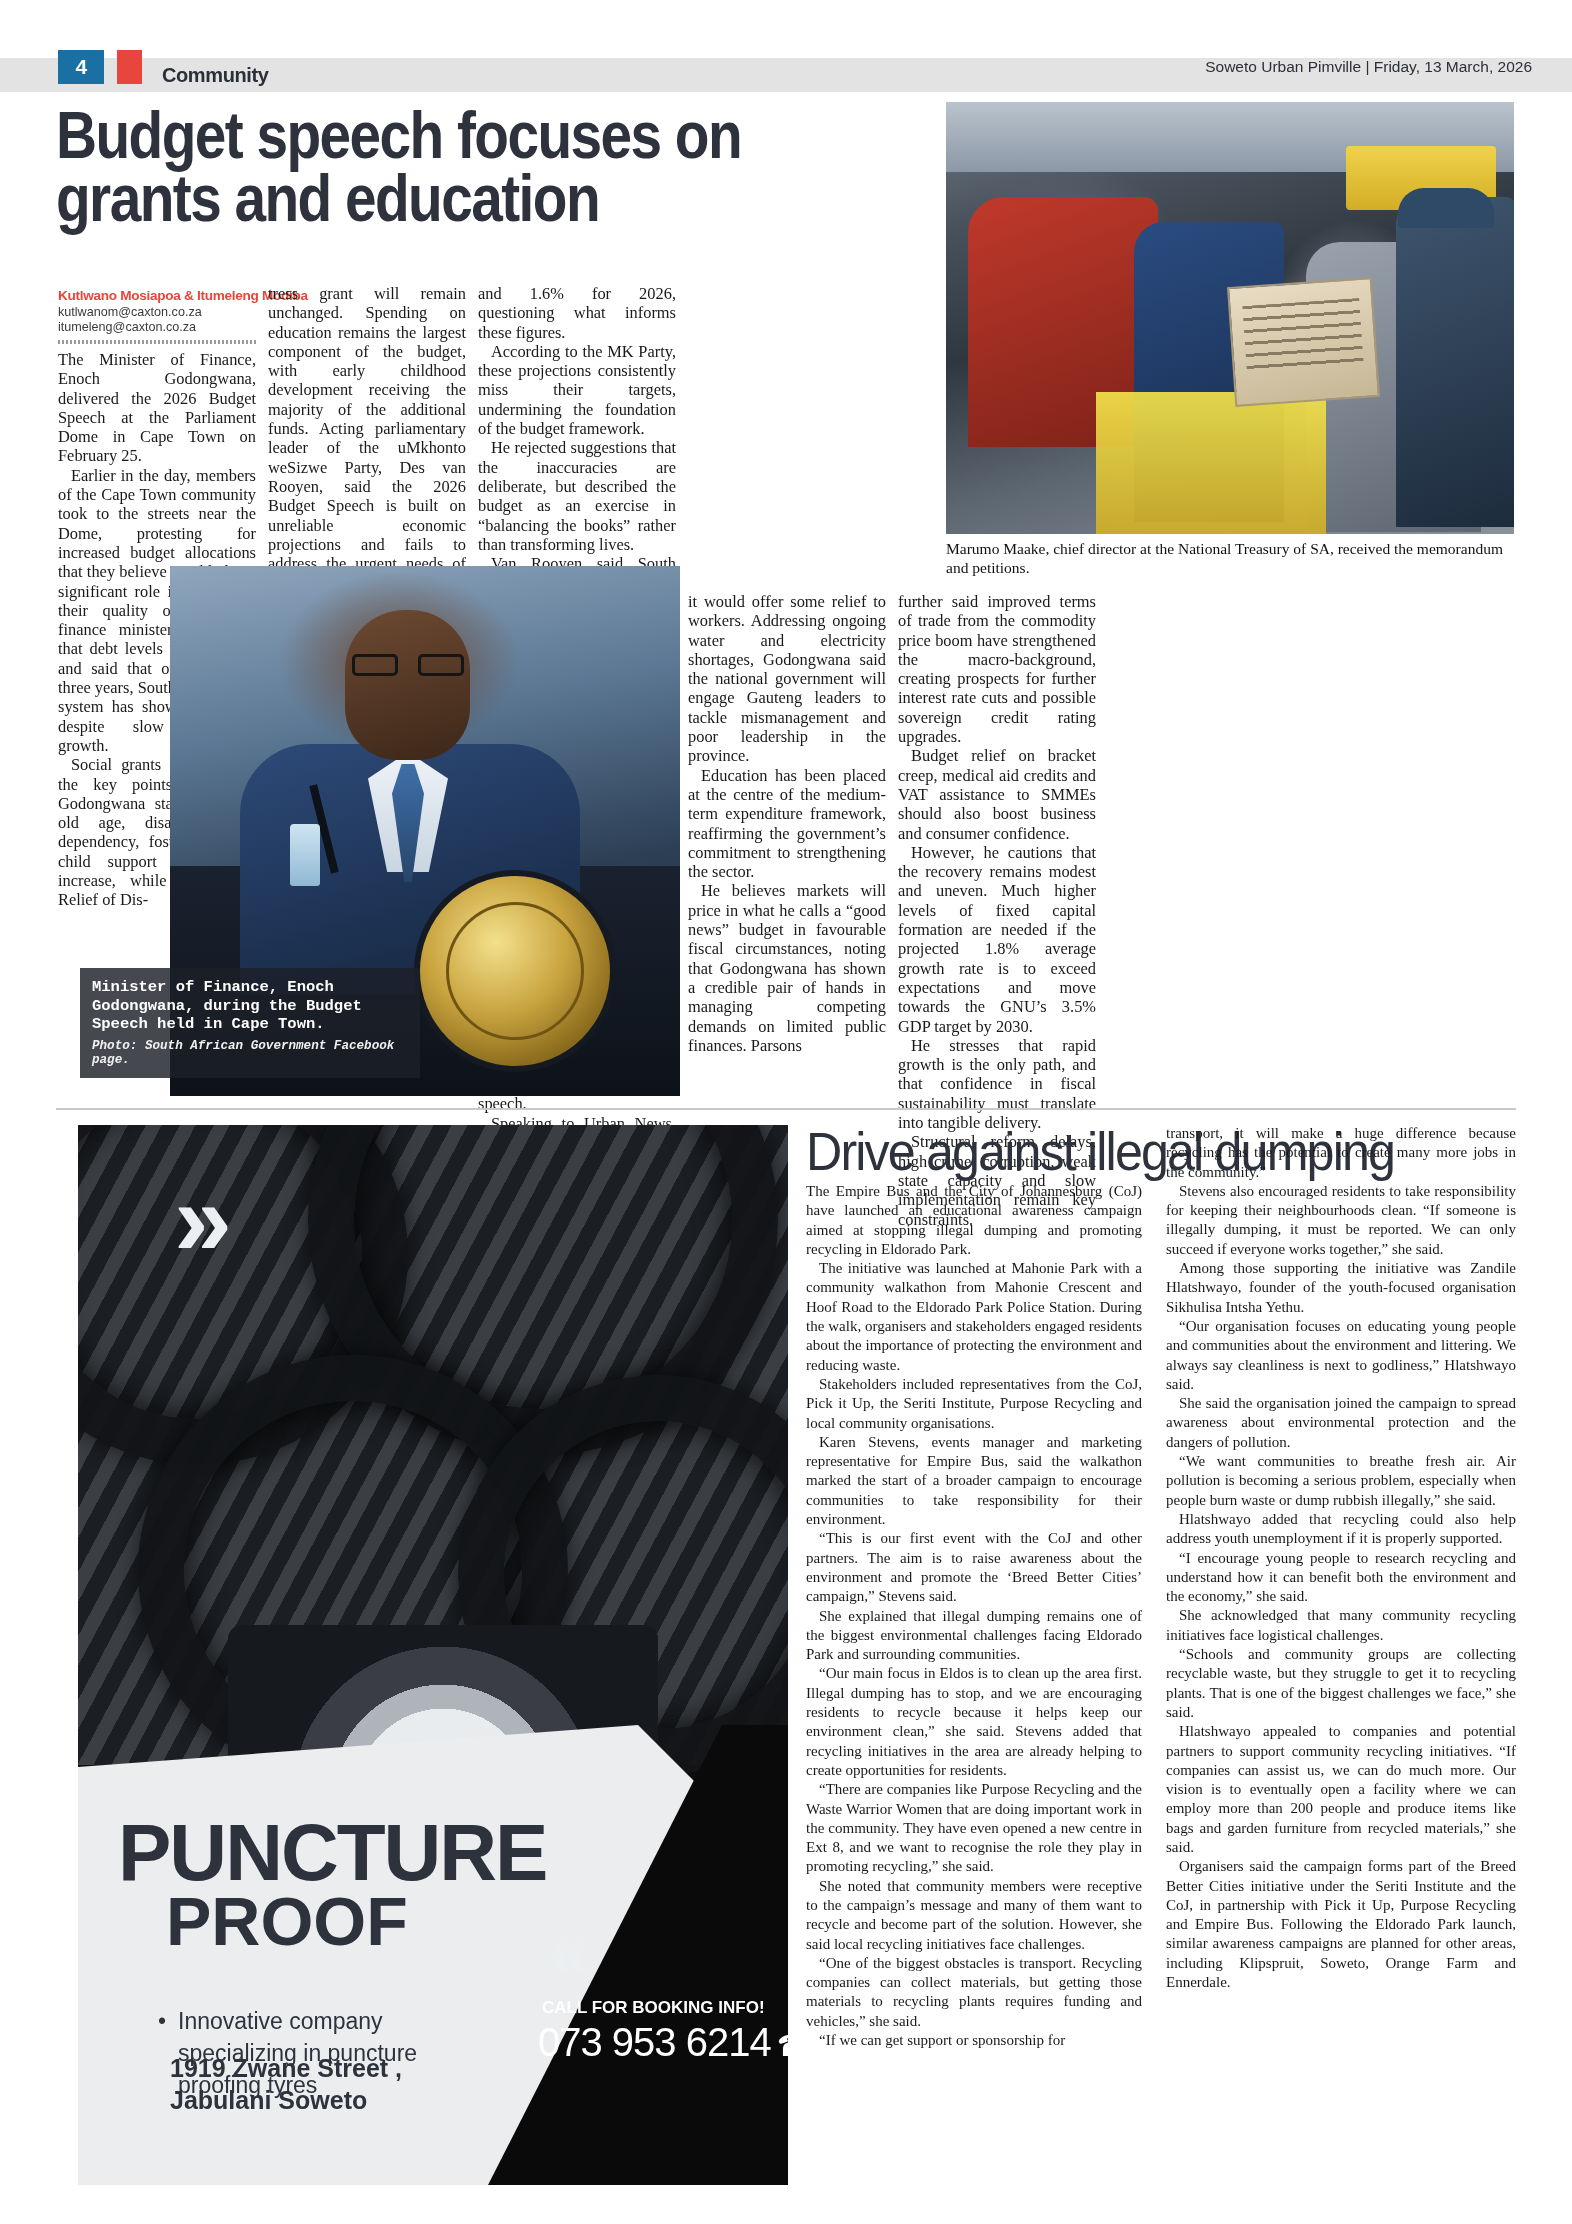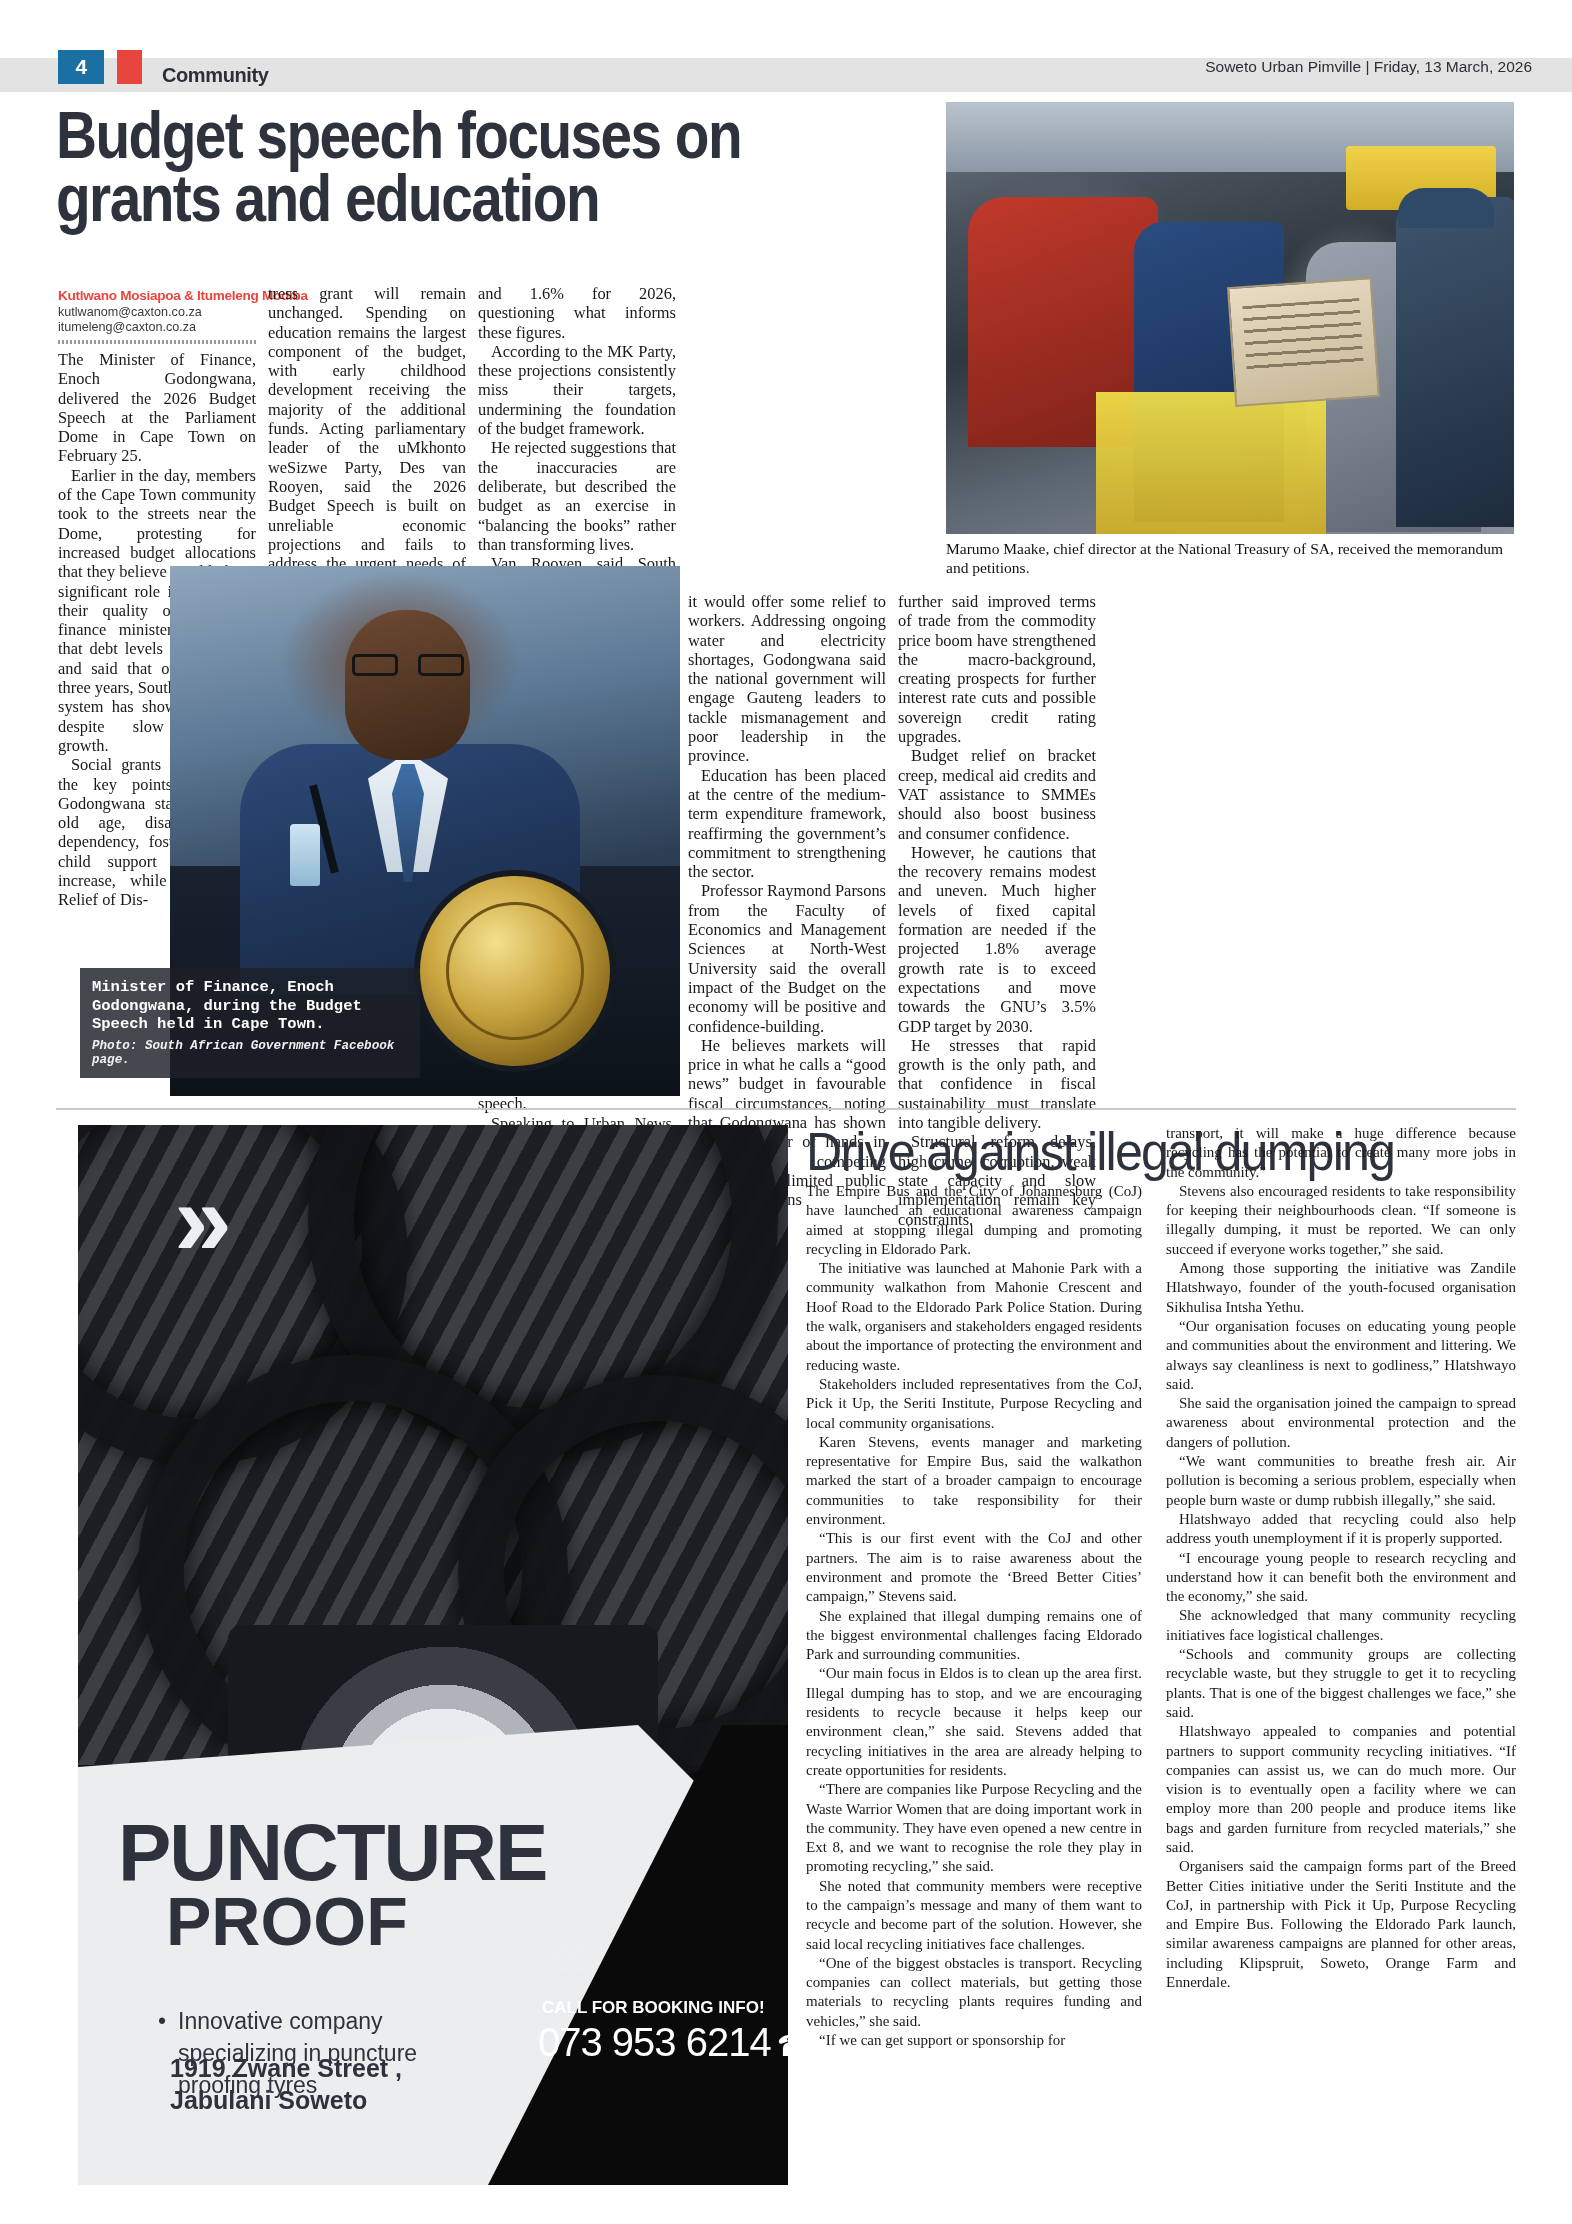--- a/index.html
+++ b/index.html
@@ -382,21 +382,20 @@
     <p>He warned that slow economic growth, combined with a fast-growing population, is deepening inequality and pushing more citizens into a poverty trap.</p>
     <p>Leader and founder of Build One South Africa, Mmusi Maimane, said greater investment should be directed towards maths and science education, as it will play a critical role in empowering young people and improving future economic opportunities.</p>
     <p>Julius Malema, leader of the EFF, expressed dissatisfaction following the speech.</p>
     <p>Speaking to Urban News, he said key issues were not adequately addressed, contributing to what he described as a struggling economy.</p>
     <p>However, Malema acknowledged the adjustment to personal income tax brackets, noting that</p>
   </div>
 
   <div class="art1-col" id="a1c4">
     <p class="noind">it would offer some relief to workers. Addressing ongoing water and electricity shortages, Godongwana said the national government will engage Gauteng leaders to tackle mismanagement and poor leadership in the province.</p>
     <p>Education has been placed at the centre of the medium-term expenditure framework, reaffirming the government’s commitment to strengthening the sector.</p>
-    <p>Professor Raymond Parsons from the Faculty of Economics and Management Sciences at North-West University said the overall impact of the Budget on the economy will be positive and confidence-building.</p>
     <p>He believes markets will price in what he calls a “good news” budget in favourable fiscal circumstances, noting that Godongwana has shown a credible pair of hands in managing competing demands on limited public finances. Parsons</p>
   </div>
 
   <div class="art1-col" id="a1c5">
     <p class="noind">further said improved terms of trade from the commodity price boom have strengthened the macro-background, creating prospects for further interest rate cuts and possible sovereign credit rating upgrades.</p>
     <p>Budget relief on bracket creep, medical aid credits and VAT assistance to SMMEs should also boost business and consumer confidence.</p>
     <p>However, he cautions that the recovery remains modest and uneven. Much higher levels of fixed capital formation are needed if the projected 1.8% average growth rate is to exceed expectations and move towards the GNU’s 3.5% GDP target by 2030.</p>
     <p>He stresses that rapid growth is the only path, and that confidence in fiscal sustainability must translate into tangible delivery.</p>
     <p>Structural reform delays, high crime, corruption, weak state capacity and slow implementation remain key constraints.</p>
   </div>

